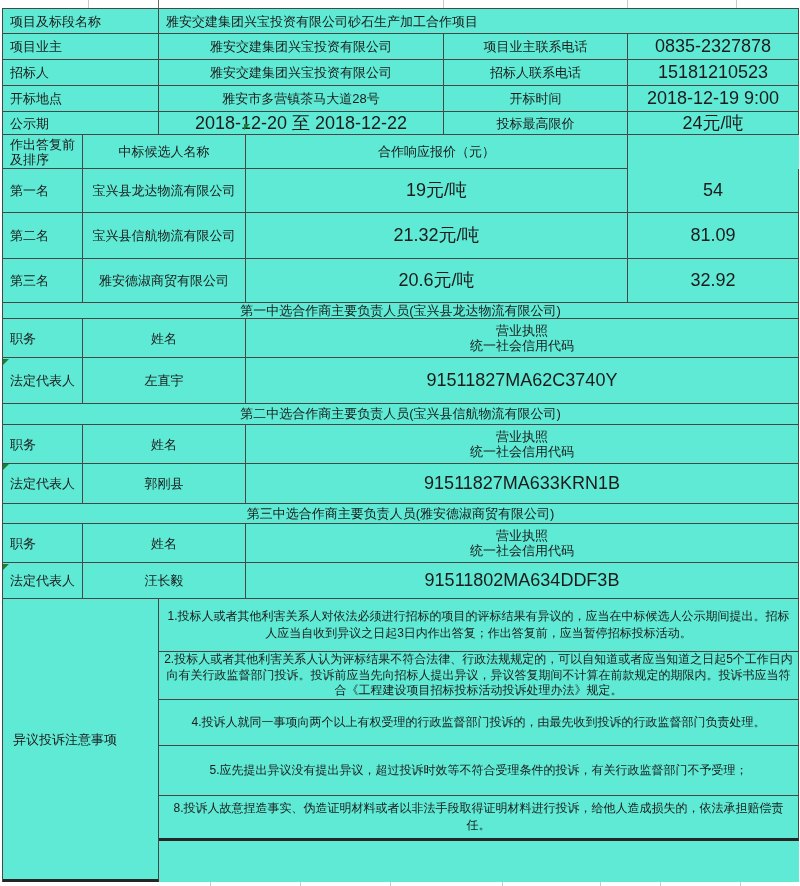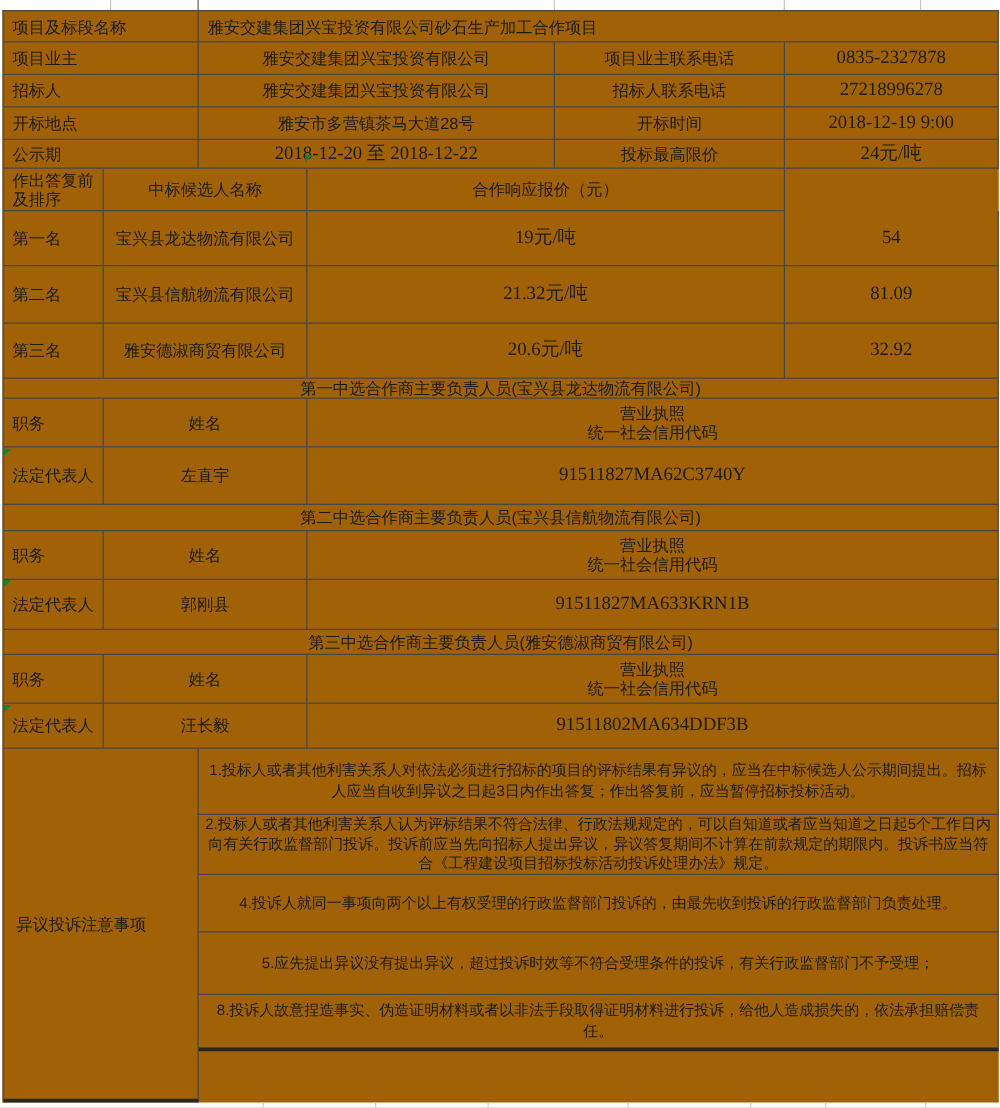--- a/index.html
+++ b/index.html
@@ -4,28 +4,28 @@
 <style>
   :root{
     --grid:#474747;
     --green:#1e7e34;
     --ink:#1b1b1b;
   }
   html,body{margin:0;padding:0;background:#ffffff;}
   #page{position:relative;width:800px;height:886px;background:#fefefe;overflow:hidden;
         font-family:"Liberation Sans",sans-serif;color:var(--ink);}
   #grid-table{position:absolute;left:2px;top:8px;width:797px;box-sizing:border-box;
-        border-left:1px solid var(--grid);border-top:1px solid var(--grid);background:#a16207;}
+        border-left:1px solid var(--grid);border-top:1px solid var(--grid);background:#5eead4;}
   .row{display:flex;}
   .cell{flex:0 0 auto;box-sizing:border-box;display:flex;align-items:center;justify-content:center;
         border-right:1px solid var(--grid);border-bottom:1px solid var(--grid);
         font-size:13px;line-height:15px;text-align:center;white-space:pre-line;overflow:hidden;
         padding:0 2px;}
   .left{justify-content:flex-start;text-align:left;padding-left:7px;}
-  .mono{font-family:Liberation Serif, serif;font-size:15px;}
+  .mono{font-family:Liberation Sans, sans-serif;font-size:18px;}
   .w80{width:80px}.w156{width:156px}.w163{width:163px}.w171{width:171px}
   .w184{width:184px}.w285{width:285px}.w382{width:382px}.w553{width:553px}
   .w640{width:640px}.w796{width:796px}
   .h16{height:16px}.h20{height:20px}.h21{height:21px}.h23{height:23px}.h25{height:25px}
   .h26{height:26px}.h34{height:34px}.h36{height:36px}.h39{height:39px}.h40{height:40px}
   .h44{height:44px}.h46{height:46px}
   .title-row .cell{line-height:14px;}
   .obj{font-size:12px;line-height:17px;padding:0 4px;}
   .tight{line-height:15.5px;}
   .objcol{display:flex;flex-direction:column;}
@@ -69,21 +69,21 @@
     <div class="row h26">
       <div class="cell left w156 h26">项目业主</div>
       <div class="cell w285 h26">雅安交建集团兴宝投资有限公司</div>
       <div class="cell w184 h26">项目业主联系电话</div>
       <div class="cell mono w171 h26">0835-2327878</div>
     </div>
     <div class="row h26">
       <div class="cell left w156 h26">招标人</div>
       <div class="cell w285 h26">雅安交建集团兴宝投资有限公司</div>
       <div class="cell w184 h26">招标人联系电话</div>
-      <div class="cell mono w171 h26">27218996278</div>
+      <div class="cell mono w171 h26">15181210523</div>
     </div>
     <div class="row h26">
       <div class="cell left w156 h26">开标地点</div>
       <div class="cell w285 h26">雅安市多营镇茶马大道28号</div>
       <div class="cell w184 h26">开标时间</div>
       <div class="cell mono w171 h26">2018-12-19 9:00</div>
     </div>
     <div class="row h23">
       <div class="cell left w156 h23">公示期</div>
       <div class="cell mono w285 h23">2018-12-20  至  2018-12-22</div>

